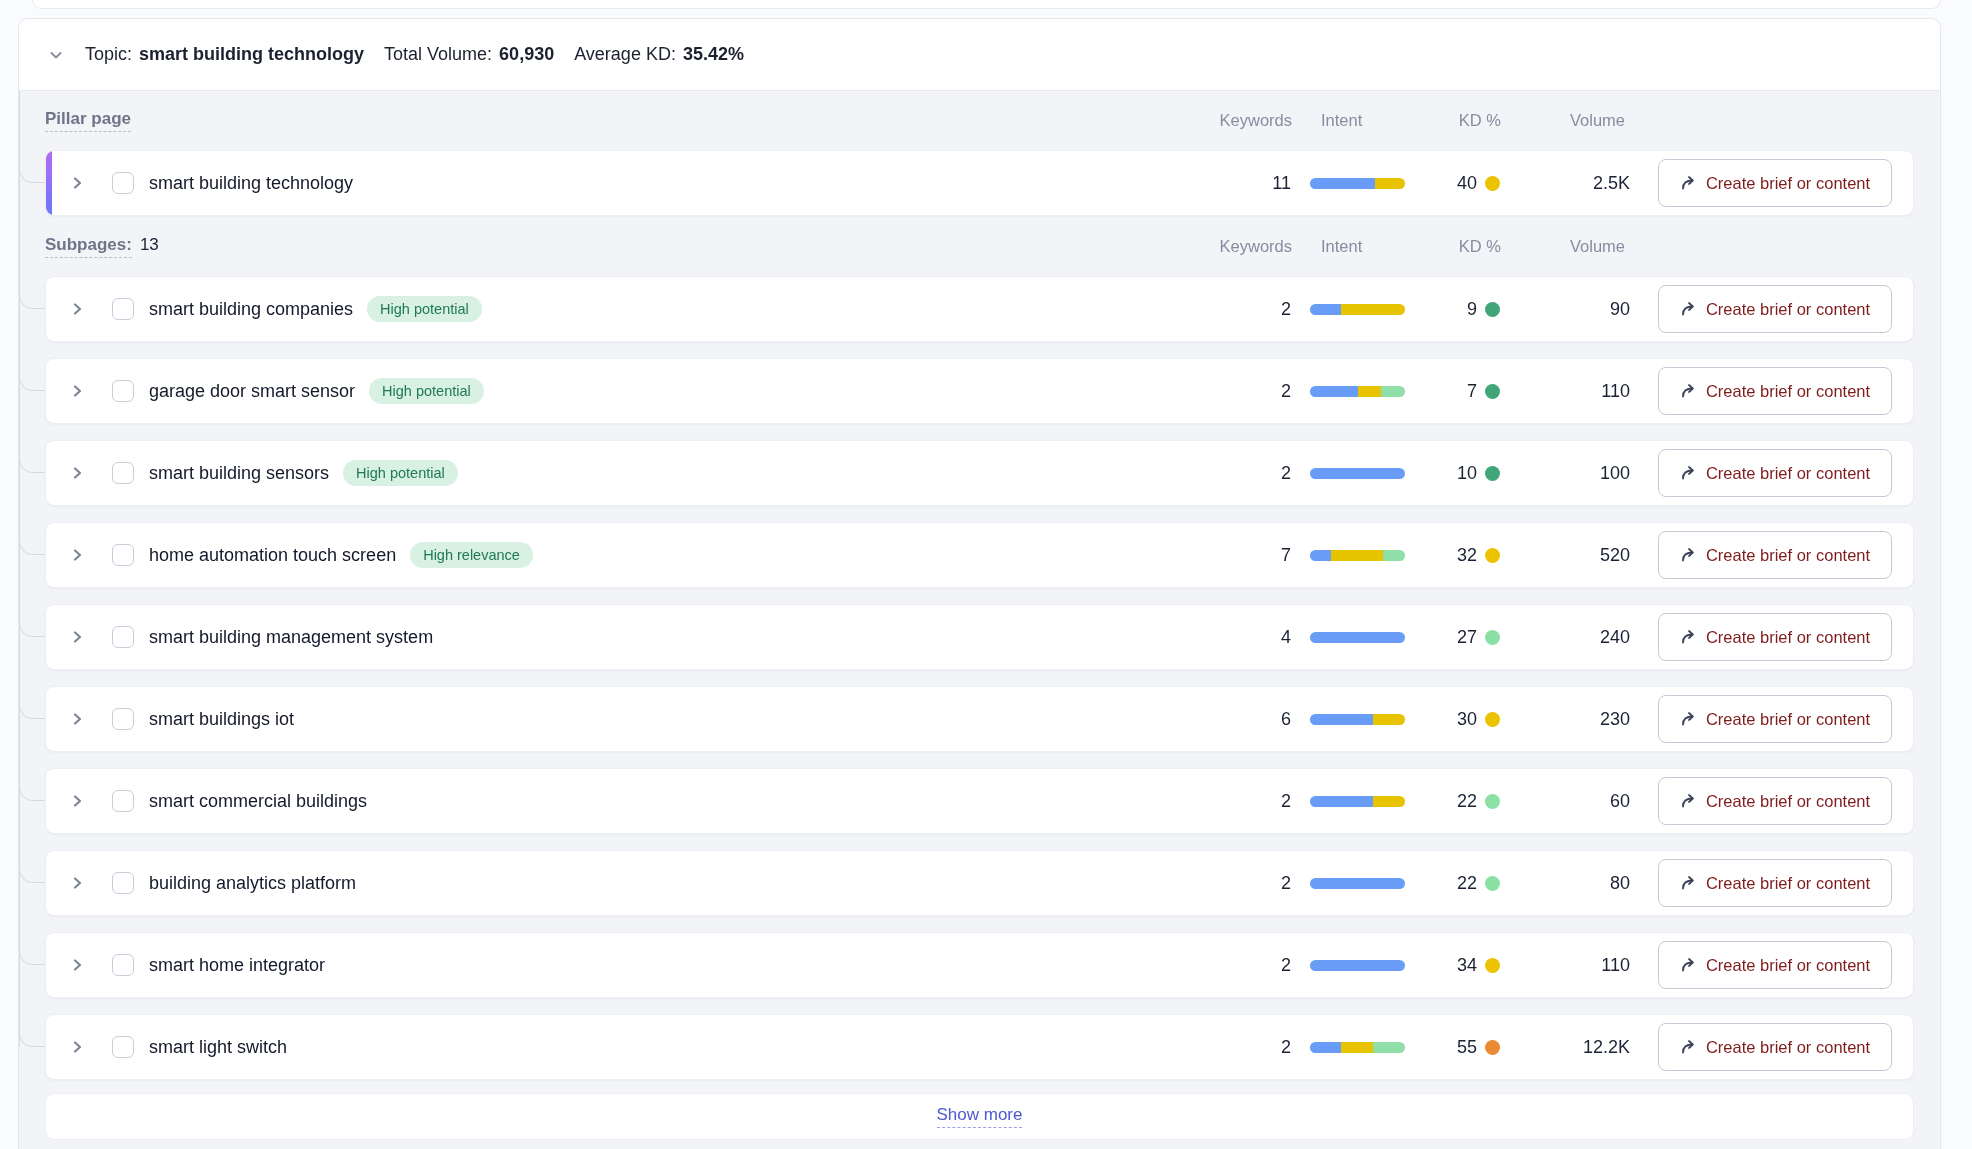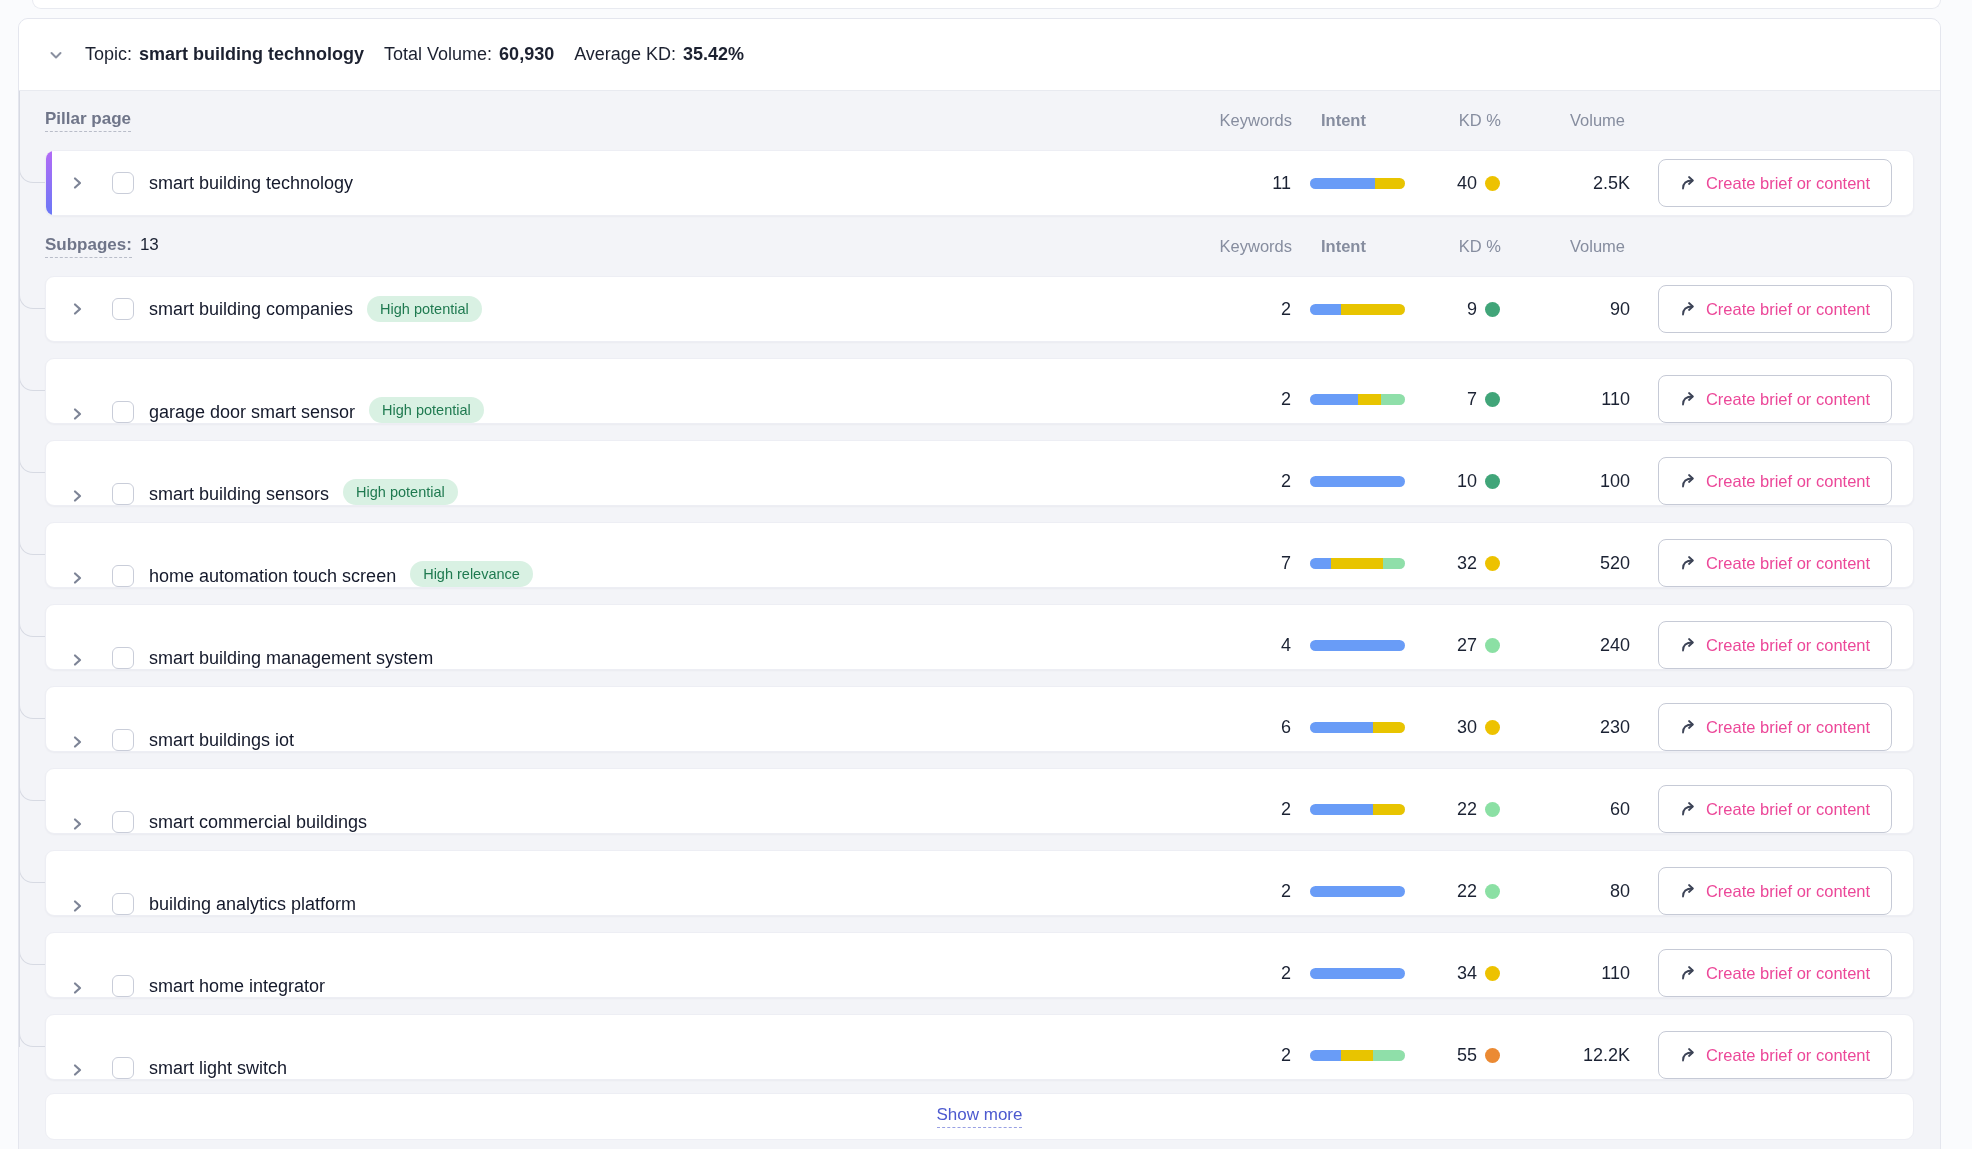--- a/index.html
+++ b/index.html
@@ -34,31 +34,31 @@
   .tbody{ position:relative; padding:0 26px; height:1128px; }
   .section-row{ height:59px; display:flex; align-items:center; }
   .section-row.sub{ height:60px; }
   .sec-left{ display:flex; align-items:baseline; gap:8px; font-size:17px; color:#6f7589; }
   .dashed-label{ border-bottom:1.5px dashed #b9bdc9; padding-bottom:2px; cursor:help;font-weight:bold; }
   .sec-count{ color:#1b2233; }
   .sec-spacer{ flex:1; }
   
   .cols{ display:flex; align-items:center; font-size:16.5px; color:#868d9f; }
   .c-kw{ width:90px; text-align:right; }
-  .c-intent{ width:95px; margin-left:19px; padding-left:10px;font-weight:bold; }
+  .c-intent{ width:95px; margin-left:19px; padding-left:10px; }
   .c-kd{ width:95px; text-align:right; }
   .c-vol{ width:110px; margin-left:20px; text-align:right; padding-right:6px; }
   .c-btn{ width:234px; margin-left:28px; margin-right:21px; }
   
   .row{
     position:relative; height:66px; background:#fff; border:1px solid #edeef4;
     border-radius:9px; display:flex; align-items:center;
     box-shadow:0 1px 2px rgba(25,30,50,0.04);
   }
-  .row + .row{ margin-top:16px;align-items:flex-end; }
+  .row + .row{ margin-top:16px; }
   .row.pillar{ overflow:hidden; }
   .row.pillar::before{
     content:""; position:absolute; left:0; top:0; bottom:0; width:6px;
     background:linear-gradient(180deg,#b36bf6,#6a78f6);
   }
   .chev-right{ margin-left:22px; width:18px; height:18px; display:flex; align-items:center; justify-content:center; cursor:pointer; flex:none; }
   .cb{
     margin-left:26px; width:22px; height:22px; border:1.5px solid #c9cdd9;
     border-radius:6px; background:#fff; cursor:pointer; flex:none;
   }
@@ -75,21 +75,21 @@
   }
   .intent .seg{ height:100%; display:block; }
   .kd{ width:95px; display:flex; align-items:center; justify-content:flex-end; }
   .kd-num{ font-size:18px; }
   .kd-dot{ width:15px; height:15px; border-radius:50%; margin-left:8px; flex:none; }
   .vol{ width:110px; margin-left:20px; text-align:right; font-size:18px; }
   .brief{
     width:234px; margin-left:28px; margin-right:21px; height:48px;
     background:#fff; border:1px solid #c6cad6; border-radius:8px;
     display:flex; align-items:center; justify-content:center; gap:9px;
-    font-family:"Liberation Sans", sans-serif; font-size:16.5px; color:#ec4899; cursor:pointer;
+    font-family:"Liberation Sans", sans-serif; font-size:16.5px; color:#7f1d1d; cursor:pointer;
     white-space:nowrap; flex:none;
   }
   
   .vline{ position:absolute; left:0; top:0; width:0; border-left:1.5px solid #d7dae3; }
   .elbow{
     position:absolute; left:0; width:26px; height:34px;
     border-left:1.5px solid #d7dae3; border-bottom:1.5px solid #d7dae3;
     border-bottom-left-radius:14px;
   }
   

